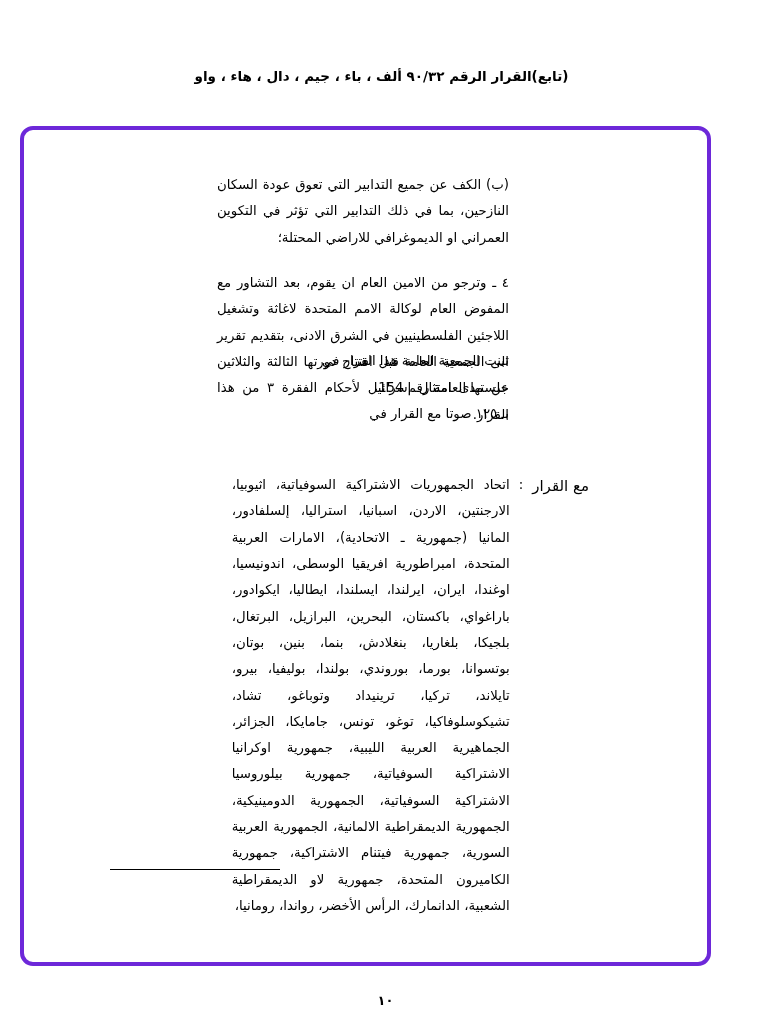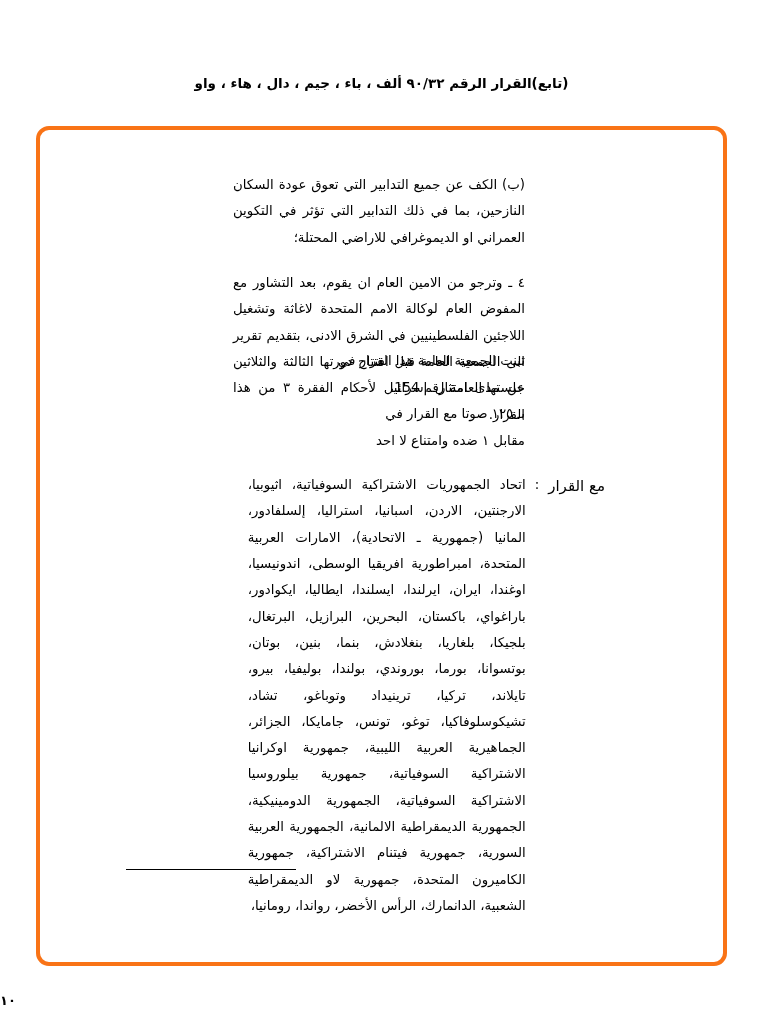--- a/index.html
+++ b/index.html
@@ -12,21 +12,21 @@
     height: 1036px;
     position: relative;
     font-family: "DejaVu Sans", "Liberation Sans", sans-serif;
     color: #000000;
     overflow: hidden;
   }
 
   .page {
     position: absolute;
     inset: 0;
-    padding: 15px;
+    padding: 8px;
   }
 
   
   .header {
     text-align: center;
     margin-top: 58px;
   }
   .header-title {
     font-size: 13.5px;
     font-weight: bold;
@@ -37,24 +37,24 @@
     font-size: 10.5px;
     font-weight: bold;
     margin-top: 7px;
     line-height: 1.5;
   }
 
   
   .frame {
     position: absolute;
     top: 126px;
-    left: 36px;
+    left: 20px;
     width: 691px;
     height: 840px;
-    border: 4px solid #f97316;
+    border: 4px solid #6d28d9;
     border-radius: 13px;
     box-sizing: border-box;
     background: #ffffff;
   }
 
   .frame-inner {
     position: absolute;
     top: 20px;
     left: 0;
     right: 0;
@@ -142,23 +142,23 @@
   }
   .footnote-mark {
     display: inline-block;
     margin-left: 4px;
   }
 
   
   .page-number {
     position: absolute;
     bottom: 28px;
-    left: 0;
+    left: 8px;
     right: 0;
-    text-align: left;
+    text-align: center;
     font-size: 13px;
     font-weight: bold;
     letter-spacing: 1px;
   }
 </style>
 </head>
 <body>
 
 <div class="page">
 
@@ -170,21 +170,20 @@
     <div class="frame-inner">
 
       <div class="block para-a">(ب) الكف عن جميع التدابير التي تعوق عودة السكان النازحين، بما في ذلك التدابير التي تؤثر في التكوين العمراني او الديموغرافي للاراضي المحتلة؛</div>
 
       <div class="block para-b">٤ ـ وترجو من الامين العام ان يقوم، بعد التشاور مع المفوض العام لوكالة الامم المتحدة لاغاثة وتشغيل اللاجئين الفلسطينيين في الشرق الادنى، بتقديم تقرير الى الجمعية العامة قبل افتتاح دورتها الثالثة والثلاثين عن مدى امتثال اسرائيل لأحكام الفقرة ٣ من هذا القرار.</div>
 
       <div class="block vote-block">
         <div>تبنت الجمعية العامة هذا القرار في</div>
         <div>جلستها العامة رقم 154،</div>
         <div>بـ ١٢٥ صوتا مع القرار في</div>
-        <div>مقابل ١ ضده وامتناع لا احد</div>
       </div>
 
       <div class="favour-row">
         <div class="favour-label">مع القرار</div>
         <div class="favour-colon">:</div>
         <div class="favour-list">اتحاد الجمهوريات الاشتراكية السوفياتية، اثيوبيا، الارجنتين، الاردن، اسبانيا، استراليا، إلسلفادور، المانيا (جمهورية ـ الاتحادية)، الامارات العربية المتحدة، امبراطورية افريقيا الوسطى، اندونيسيا، اوغندا، ايران، ايرلندا، ايسلندا، ايطاليا، ايكوادور، باراغواي، باكستان، البحرين، البرازيل، البرتغال، بلجيكا، بلغاريا، بنغلادش، بنما، بنين، بوتان، بوتسوانا، بورما، بوروندي، بولندا، بوليفيا، بيرو، تايلاند، تركيا، ترينيداد وتوباغو، تشاد، تشيكوسلوفاكيا، توغو، تونس، جامايكا، الجزائر، الجماهيرية العربية الليبية، جمهورية اوكرانيا الاشتراكية السوفياتية، جمهورية بيلوروسيا الاشتراكية السوفياتية، الجمهورية الدومينيكية، الجمهورية الديمقراطية الالمانية، الجمهورية العربية السورية، جمهورية فيتنام الاشتراكية، جمهورية الكاميرون المتحدة، جمهورية لاو الديمقراطية الشعبية، الدانمارك، الرأس الأخضر، رواندا، رومانيا،</div>
       </div>
 
       <div class="footnote-rule"></div>
 

